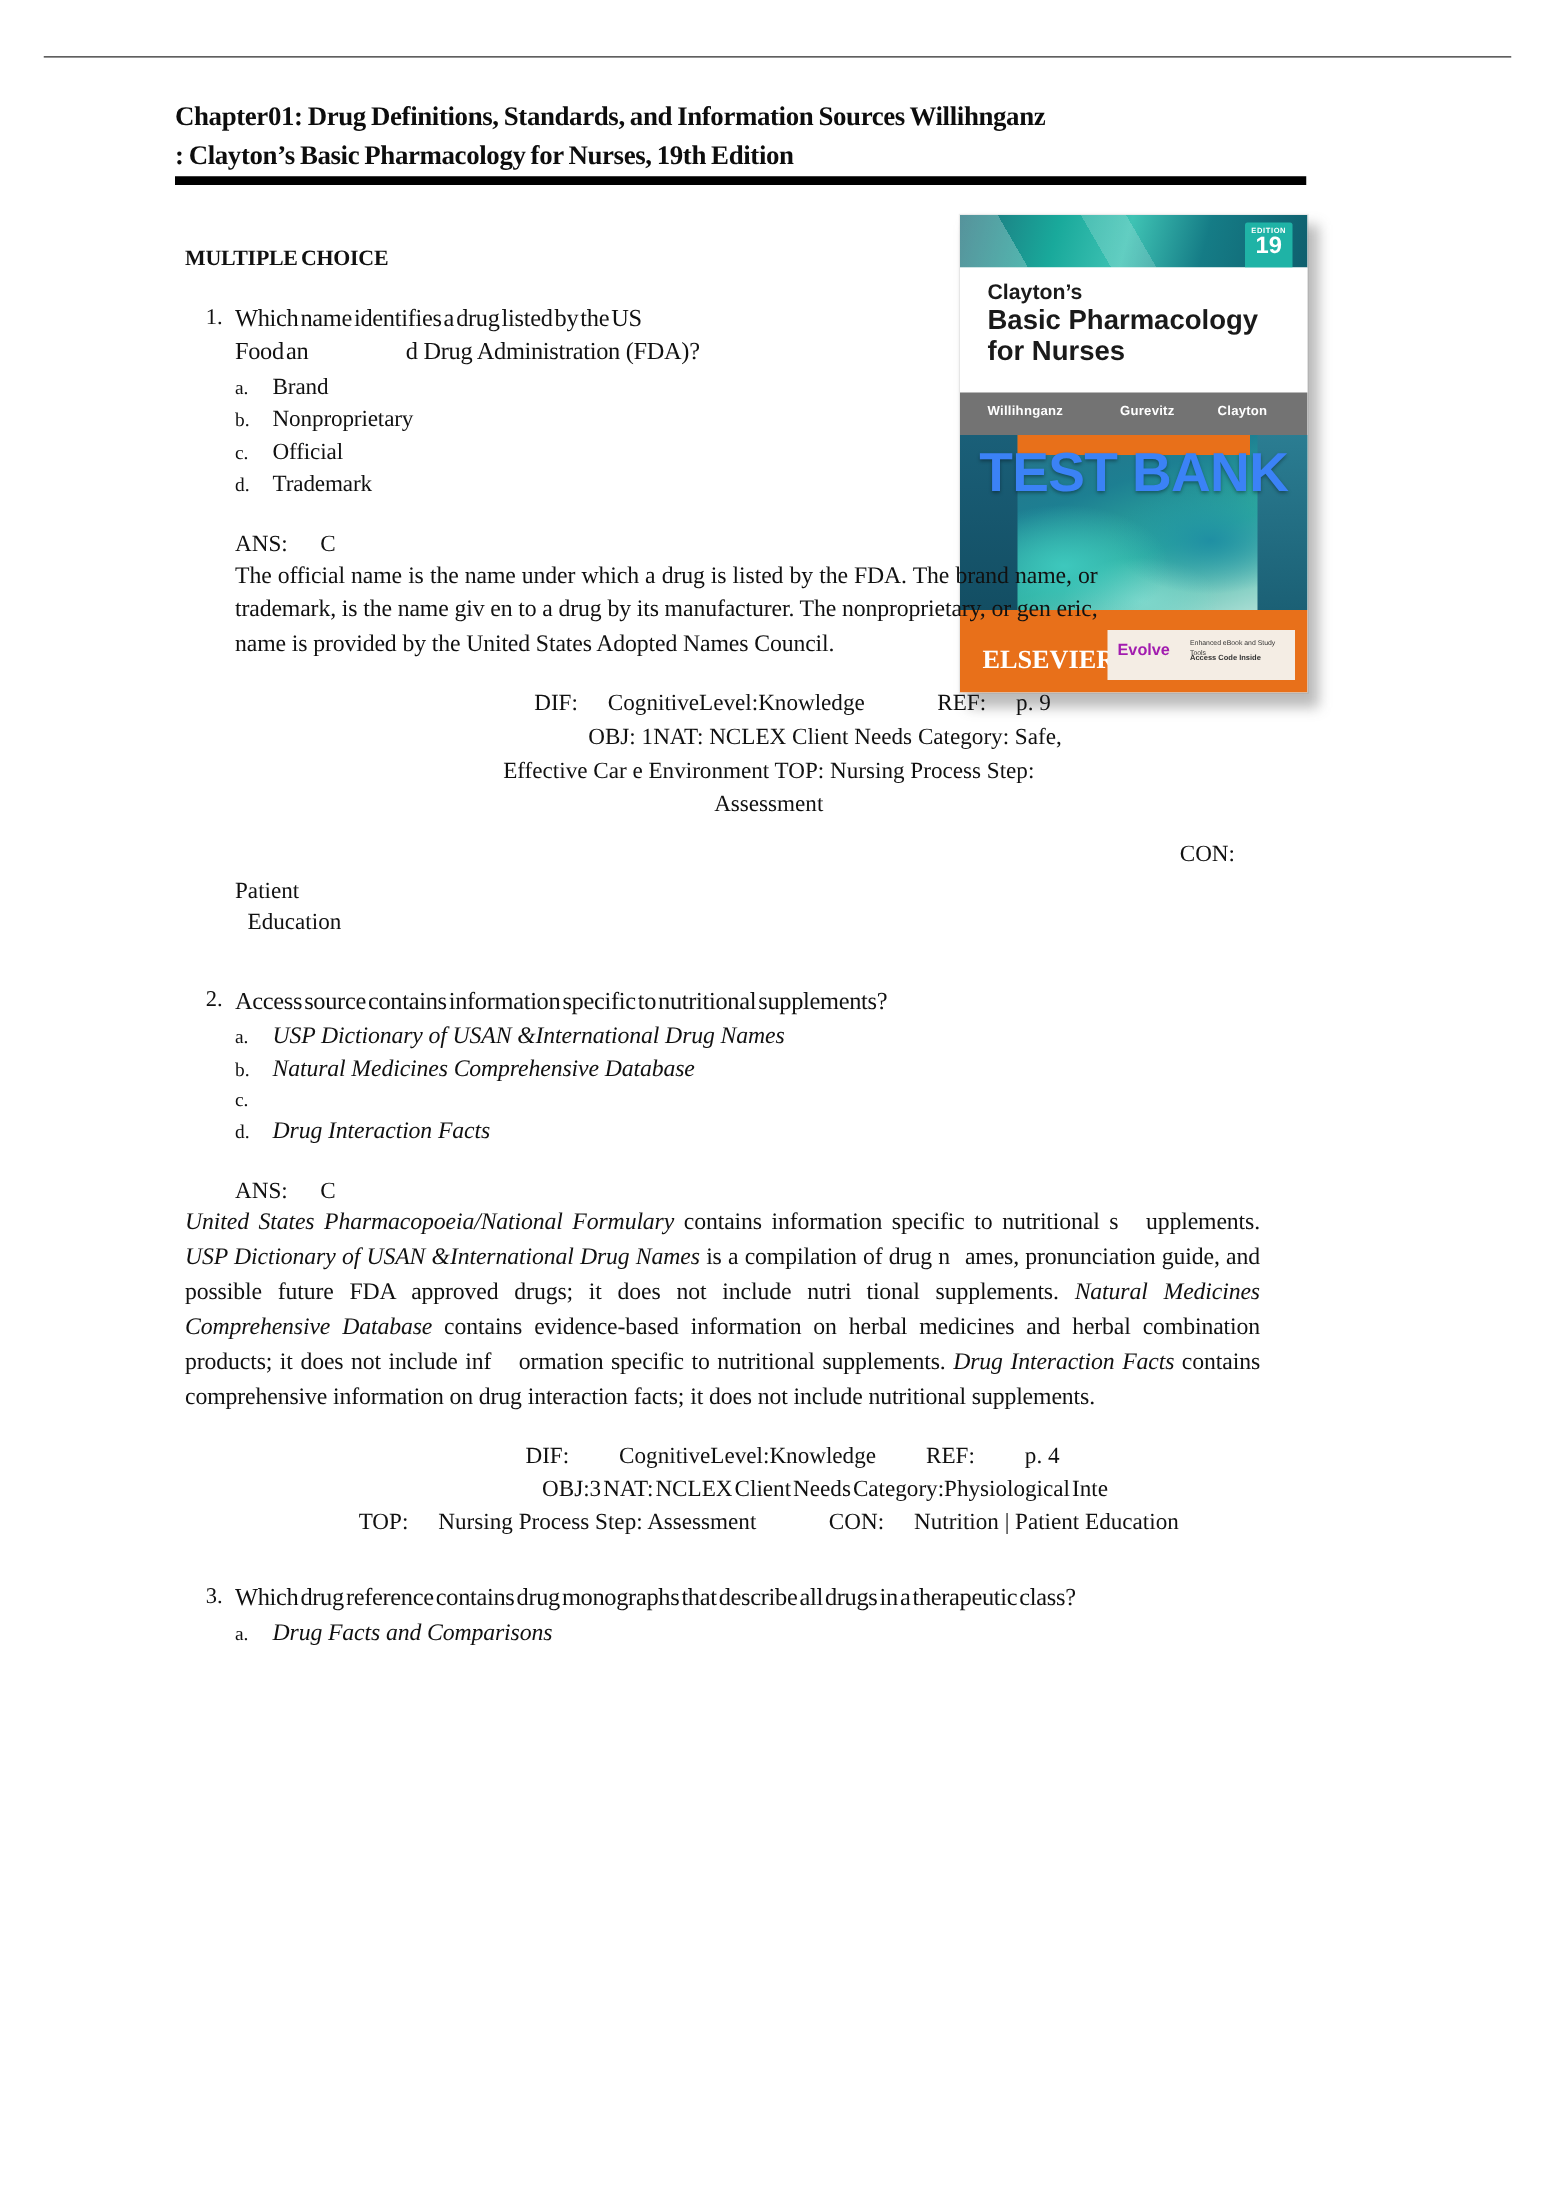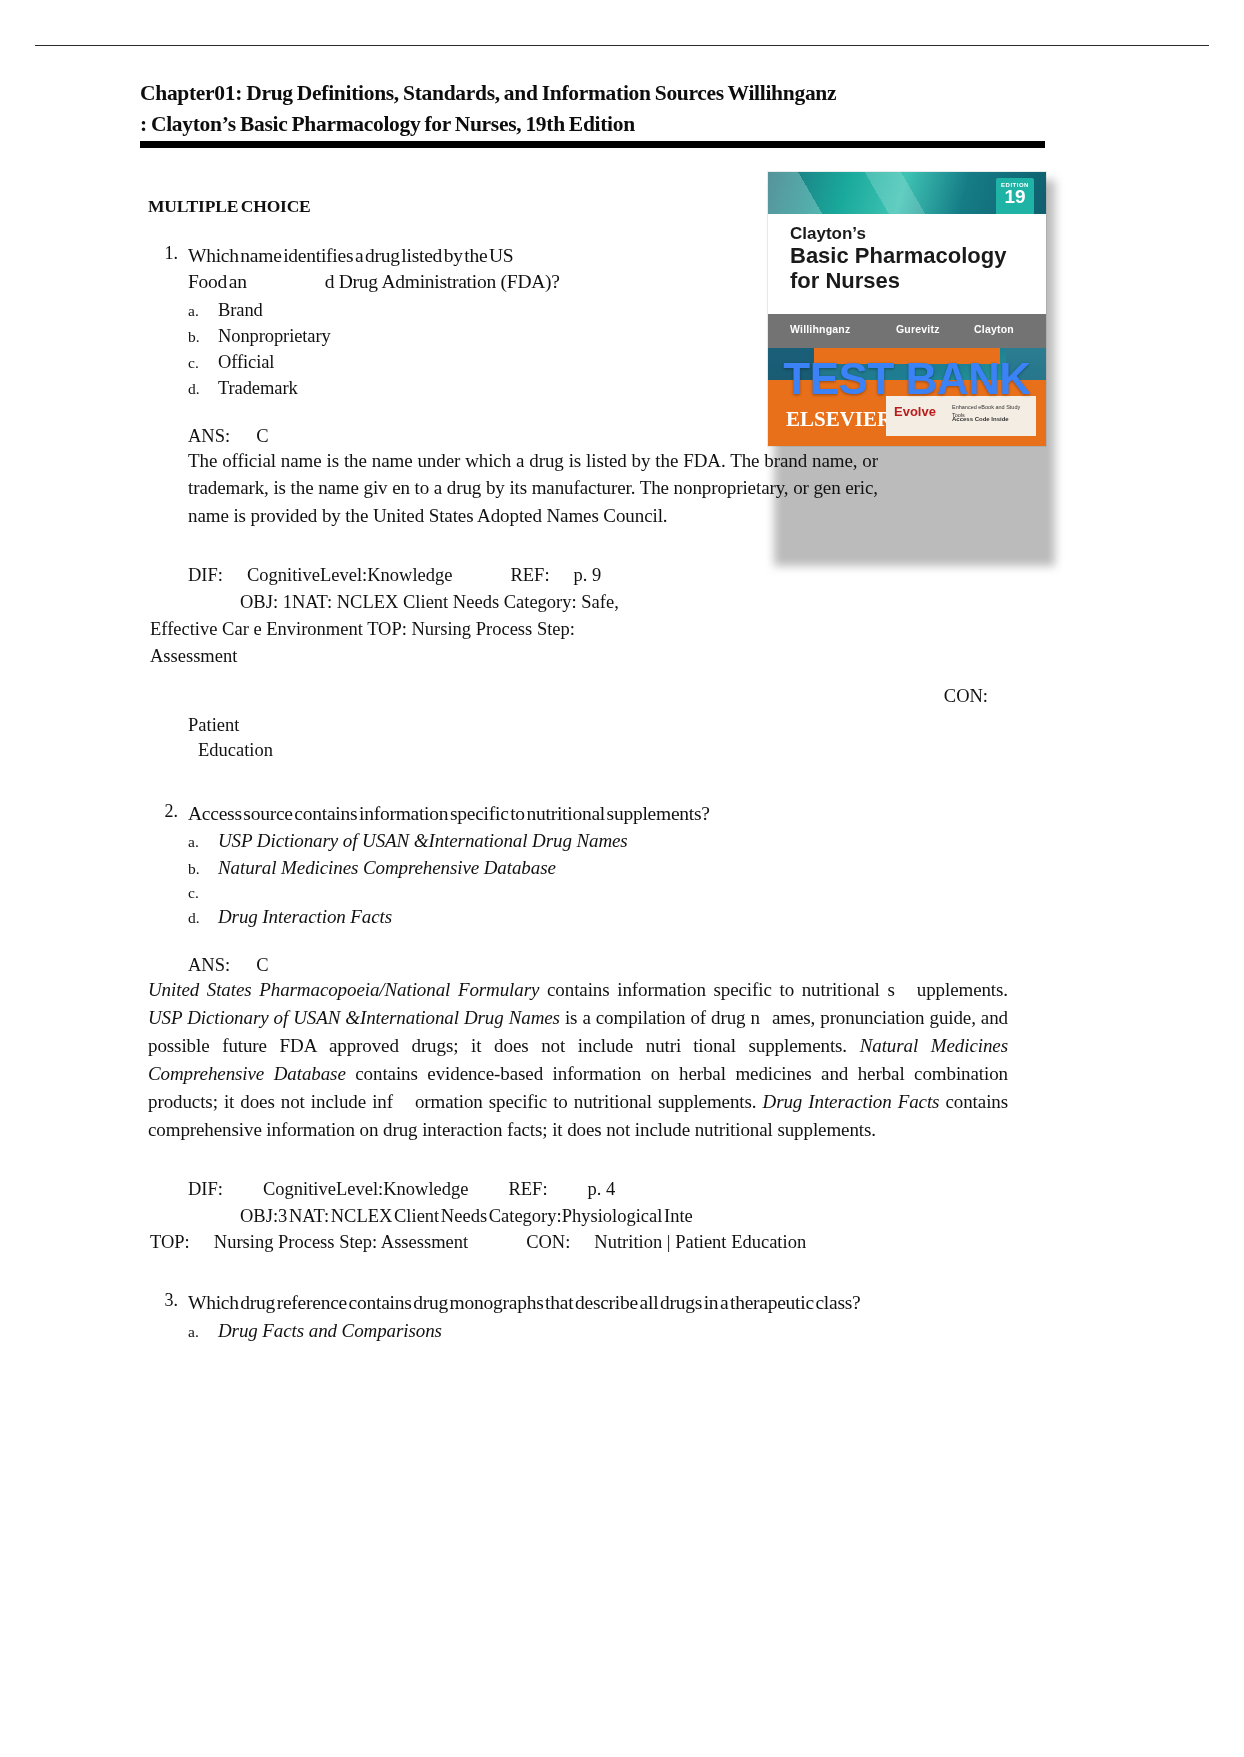--- a/index.html
+++ b/index.html
@@ -62,21 +62,21 @@
     margin-left:48px; width:690px;
     font-size:19px; line-height:1.47;
     text-align:justify;
     letter-spacing:-0.1px;
   }
   .explain.wide { width:860px; margin-left:8px; }
   .explain i { font-style:italic; }
   .explain .gap { display:inline-block; width:22px; }
   .explain .gap-sm { display:inline-block; width:12px; }
 
-  .meta { margin:32px 0 0 48px; font-size:18.5px; line-height:1.45; }
+  .meta { margin:20px 0 0 48px; font-size:18.5px; line-height:1.45;text-align:center; }
   .meta .r { display:block; white-space:nowrap; }
   .meta .sp1 { display:inline-block; width:24px; }
   .meta .sp2 { display:inline-block; width:58px; }
   .meta .sp3 { display:inline-block; width:40px; }
   .meta .indent { display:inline-block; width:52px; }
   .meta .outdent { margin-left:-38px; display:block; }
   .meta .tight { word-spacing:-3px; }
 
   .con-right { text-align:right; font-size:18.5px; margin-top:16px; padding-right:92px; }
   .con-tail { font-size:18.5px; line-height:1.35; margin-top:6px; }
@@ -84,21 +84,21 @@
 
   
   .cover-wrap {
     position:absolute; left:768px; top:172px; width:285px; height:390px;
   }
   .cover-shadow {
     position:absolute; left:6px; top:8px; width:281px; height:386px;
     background:rgba(60,60,60,.35); filter:blur(5px);
   }
   .cover {
-    position:absolute; left:0; top:0; width:278px; height:274px;
+    position:absolute; left:0; top:0; width:278px; height:382px;
     background:#fff; overflow:hidden;
     box-shadow:0 0 0 1px rgba(0,0,0,.07);
   }
   .cv-top {
     position:absolute; left:0; top:0; width:100%; height:42px;
     background:linear-gradient(105deg,#1d6f7a 0%,#19a99b 28%,#3fc3b4 48%,#157c86 70%,#0f5f6e 100%);
   }
   .cv-top:after{
     content:""; position:absolute; inset:0;
     background:linear-gradient(60deg,rgba(255,255,255,.25) 0 18%,transparent 18% 40%,rgba(255,255,255,.18) 40% 52%,transparent 52%);
@@ -163,21 +163,21 @@
   .cv-logo {
     position:absolute; left:18px; bottom:14px; color:#fff;
     font-family:"Liberation Serif",serif; font-size:21px; font-weight:bold;
   }
   .cv-evolve {
     position:absolute; right:10px; bottom:10px; width:150px; height:40px;
     background:#f4ede4;
   }
   .cv-evolve .ev1{
     position:absolute; left:8px; top:8px; font-size:13px; font-weight:bold;
-    color:#b91c1c; font-family:"Liberation Sans",sans-serif;
+    color:#a21caf; font-family:"Liberation Sans",sans-serif;
   }
   .cv-evolve .ev2{
     position:absolute; left:66px; top:7px; font-size:5.5px; color:#333;
     font-family:"Liberation Sans",sans-serif; line-height:1.5; width:80px;
   }
   .cv-evolve .ev3{
     position:absolute; left:66px; top:20px; font-size:6px; color:#333;
     font-weight:bold; font-family:"Liberation Sans",sans-serif;
   }
 </style>

